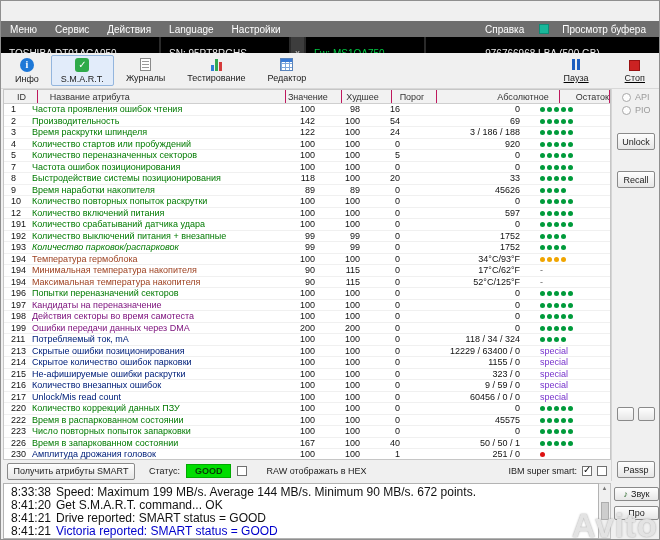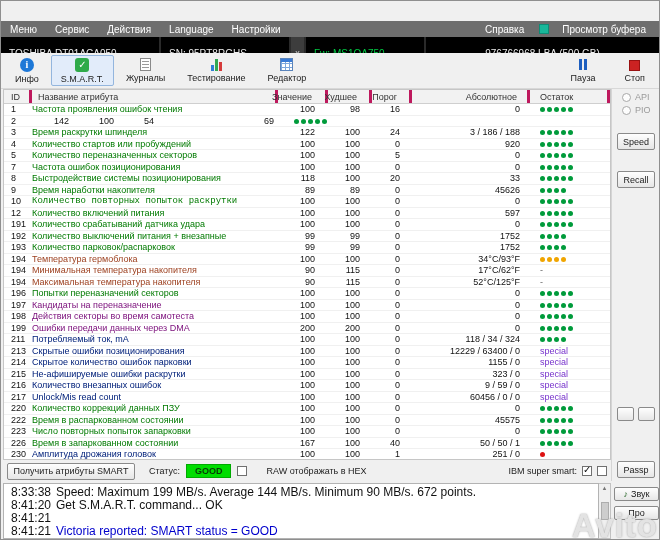--- a/index.html
+++ b/index.html
@@ -26,21 +26,21 @@
   .seg-model { width:158px; }
   .seg-serial { width:128px; }
   .seg-fw { width:118px; color:#00cc44; }
   .seg-cap { flex:1; justify-content:center; margin-right:0; }
   .drive-x { width:13px; background:#3d3d3d; color:#cfcfcf; display:flex; align-items:center; justify-content:center; font-size:9px; margin-right:2px; }
 
   
   .toolbar { position:absolute; top:52px; left:0; right:0; height:36px; background:#f0f0f0; border-bottom:1px solid #d8d8d8; display:flex; align-items:center; padding:2px 4px; gap:2px; }
   .tool-btn { display:flex; flex-direction:column; align-items:center; justify-content:center; gap:2px; height:31px; padding:2px 9px; font-size:9px; color:#222; border:1px solid transparent; border-radius:2px; }
   .tool-btn.active { background:#e2ecfa; border-color:#94b6de; }
-  .tool-right { margin-left:auto; display:flex; gap:9px; }
+  .tool-right { margin-left:auto; display:flex; gap:16px;text-decoration:underline; }
   .ic { height:14px; display:flex; align-items:flex-end; justify-content:center; }
   .ic-info { width:14px; height:14px; border-radius:50%; background:#1e78d7; color:#fff; font-size:10px; font-weight:bold; display:flex; align-items:center; justify-content:center; font-family:"Liberation Serif", serif; }
   .ic-smart { width:14px; height:14px; border-radius:3px; background:#2faa4a; color:#fff; font-size:10px; display:flex; align-items:center; justify-content:center; }
   .ic-doc { width:11px; height:13px; background:#fff; border:1px solid #8a8a8a; position:relative; }
   .ic-doc::before { content:""; position:absolute; left:1px; right:1px; top:2px; height:7px;
     background:repeating-linear-gradient(#9a9a9a 0 1px, transparent 1px 3px); }
   .ic-chart { display:flex; align-items:flex-end; gap:1px; height:13px; }
   .ic-chart i { display:block; width:3px; }
   .ic-chart .b1 { height:6px; background:#2e7fd6; }
   .ic-chart .b2 { height:12px; background:#32a852; }
@@ -50,21 +50,21 @@
       repeating-linear-gradient(90deg, #7da7dd 0 1px, transparent 1px 4px),
       repeating-linear-gradient(#7da7dd 0 1px, transparent 1px 4px);
       border:1px solid #5a84bb; background-color:#fff; }
   .ic-pause { display:flex; gap:2px; align-items:center; height:13px; }
   .ic-pause i { display:block; width:3px; height:11px; background:#1e5fbf; }
   .ic-stop { width:11px; height:11px; background:#cc2222; border:1px solid #911; }
 
   
   .table-wrap { position:absolute; top:88px; left:2px; width:608px; height:371px; background:#fff; border:1px solid #c6c6c6; overflow:hidden; }
   .thead { display:flex; height:14px; background:#f2f2f2; border-bottom:1px solid #cfcfcf; font-size:9px; color:#333; }
-  .thead span { display:flex; align-items:center; border-right:3px solid #be185d; }
+  .thead span { display:flex; align-items:center; border-right:1px solid #be185d;margin-left:6px; }
   .trow { display:flex; height:11.5px; line-height:11.5px; font-size:9px; border-bottom:1px solid #f0f0f0; color:#111; }
   .c-id { width:28px; padding-left:7px; }
   .c-name { width:246px; white-space:nowrap; overflow:hidden; }
   .c-val { width:50px; justify-content:flex-end; text-align:right; padding-right:13px; }
   .c-worst { width:44px; justify-content:flex-end; text-align:right; padding-right:12px; }
   .c-thresh { width:40px; justify-content:flex-end; text-align:right; padding-right:12px; }
   .c-abs { width:118px; justify-content:flex-end; text-align:right; padding-right:10px; }
   .c-rem { flex:1; padding-left:10px; }
   .thead .c-id { padding-left:7px; }
   .thead .c-name { padding-left:6px; }
@@ -201,20 +201,21 @@
       <span class="c-id">1</span>
       <span class="c-name" style="color: rgb(0, 122, 0);">Частота проявления ошибок чтения</span>
       <span class="c-val">100</span>
       <span class="c-worst">98</span>
       <span class="c-thresh">16</span>
       <span class="c-abs">0</span>
       <span class="c-rem"><span class="dot" style="background: rgb(0, 155, 59);"></span><span class="dot" style="background: rgb(0, 155, 59);"></span><span class="dot" style="background: rgb(0, 155, 59);"></span><span class="dot" style="background: rgb(0, 155, 59);"></span><span class="dot" style="background: rgb(0, 155, 59);"></span></span>
     </div>
         <div class="trow">
       <span class="c-id">2</span>
+      <span class="c-name" style="color: rgb(0, 122, 0);">Производительность</span>
       <span class="c-val">142</span>
       <span class="c-worst">100</span>
       <span class="c-thresh">54</span>
       <span class="c-abs">69</span>
       <span class="c-rem"><span class="dot" style="background: rgb(0, 155, 59);"></span><span class="dot" style="background: rgb(0, 155, 59);"></span><span class="dot" style="background: rgb(0, 155, 59);"></span><span class="dot" style="background: rgb(0, 155, 59);"></span><span class="dot" style="background: rgb(0, 155, 59);"></span></span>
     </div>
         <div class="trow">
       <span class="c-id">3</span>
       <span class="c-name" style="color: rgb(0, 122, 0);">Время раскрутки шпинделя</span>
       <span class="c-val">122</span>
@@ -263,21 +264,21 @@
       <span class="c-id">9</span>
       <span class="c-name" style="color: rgb(0, 122, 0);">Время наработки накопителя</span>
       <span class="c-val">89</span>
       <span class="c-worst">89</span>
       <span class="c-thresh">0</span>
       <span class="c-abs">45626</span>
       <span class="c-rem"><span class="dot" style="background: rgb(0, 155, 59);"></span><span class="dot" style="background: rgb(0, 155, 59);"></span><span class="dot" style="background: rgb(0, 155, 59);"></span><span class="dot" style="background: rgb(0, 155, 59);"></span></span>
     </div>
         <div class="trow">
       <span class="c-id">10</span>
-      <span class="c-name" style="color: rgb(0, 122, 0); font-family: Liberation Mono, monospace;">Количество повторных попыток раскрутки</span>
+      <span class="c-name" style="color: rgb(0, 122, 0);">Количество повторных попыток раскрутки</span>
       <span class="c-val">100</span>
       <span class="c-worst">100</span>
       <span class="c-thresh">0</span>
       <span class="c-abs">0</span>
       <span class="c-rem"><span class="dot" style="background: rgb(0, 155, 59);"></span><span class="dot" style="background: rgb(0, 155, 59);"></span><span class="dot" style="background: rgb(0, 155, 59);"></span><span class="dot" style="background: rgb(0, 155, 59);"></span><span class="dot" style="background: rgb(0, 155, 59);"></span></span>
     </div>
         <div class="trow">
       <span class="c-id">12</span>
       <span class="c-name" style="color: rgb(0, 122, 0);">Количество включений питания</span>
       <span class="c-val">100</span>
@@ -299,21 +300,21 @@
       <span class="c-id">192</span>
       <span class="c-name" style="color: rgb(0, 122, 0);">Количество выключений питания + внезапные</span>
       <span class="c-val">99</span>
       <span class="c-worst">99</span>
       <span class="c-thresh">0</span>
       <span class="c-abs">1752</span>
       <span class="c-rem"><span class="dot" style="background: rgb(0, 155, 59);"></span><span class="dot" style="background: rgb(0, 155, 59);"></span><span class="dot" style="background: rgb(0, 155, 59);"></span><span class="dot" style="background: rgb(0, 155, 59);"></span></span>
     </div>
         <div class="trow">
       <span class="c-id">193</span>
-      <span class="c-name" style="color: rgb(0, 122, 0);">Количество парковок/распарковок</span>
+      <span class="c-name" style="color: rgb(0, 122, 0); font-style: italic;">Количество парковок/распарковок</span>
       <span class="c-val">99</span>
       <span class="c-worst">99</span>
       <span class="c-thresh">0</span>
       <span class="c-abs">1752</span>
       <span class="c-rem"><span class="dot" style="background: rgb(0, 155, 59);"></span><span class="dot" style="background: rgb(0, 155, 59);"></span><span class="dot" style="background: rgb(0, 155, 59);"></span><span class="dot" style="background: rgb(0, 155, 59);"></span></span>
     </div>
         <div class="trow">
       <span class="c-id">194</span>
       <span class="c-name" style="color: rgb(156, 63, 30);">Температура гермоблока</span>
       <span class="c-val">100</span>
@@ -480,21 +481,21 @@
 
   <div class="sidebar">
     <div class="radio-row">
       <span class="radio"></span>
       <span>API</span>
     </div>
     <div class="radio-row">
       <span class="radio"></span>
       <span>PIO</span>
     </div>
-    <div class="btn side-btn sleep-btn">Speed</div>
+    <div class="btn side-btn sleep-btn">Unlock</div>
     <div class="btn side-btn recall-btn">Recall</div>
     <div class="mini-btns">
       <div class="btn mini-btn"></div>
       <div class="btn mini-btn"></div>
     </div>
     <div class="btn passp-btn">Passp</div>
   </div>
 
   <div class="statusbar">
     <div class="btn get-smart-btn">Получить атрибуты SMART</div>
@@ -516,20 +517,21 @@
         <div class="log-line">
       <span class="log-time">8:33:38</span>
       <span>Speed: Maximum 199 MB/s. Average 144 MB/s. Minimum 90 MB/s. 672 points.</span>
     </div>
         <div class="log-line">
       <span class="log-time">8:41:20</span>
       <span>Get S.M.A.R.T. command... OK</span>
     </div>
         <div class="log-line">
       <span class="log-time">8:41:21</span>
+      <span>Drive reported: SMART status = GOOD</span>
     </div>
         <div class="log-line">
       <span class="log-time">8:41:21</span>
       <span style="color: rgb(0, 0, 204);">Victoria reported: SMART status = GOOD</span>
     </div>
       </div>
     <div class="log-scroll">
       <span>▲</span>
       <span class="scroll-thumb"></span>
       <span>▼</span>

